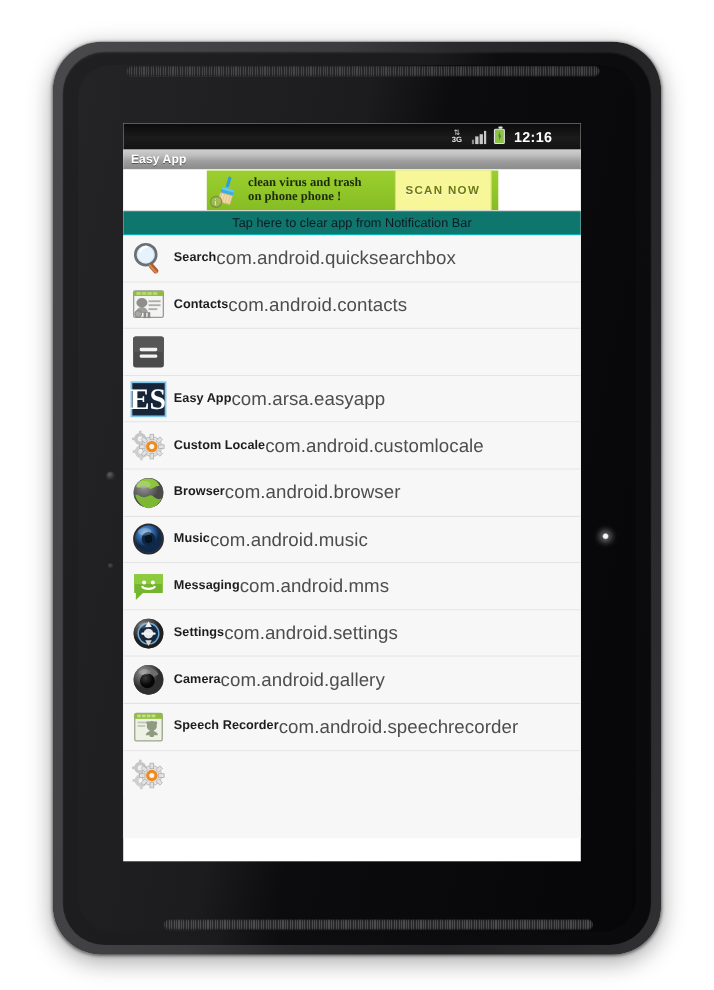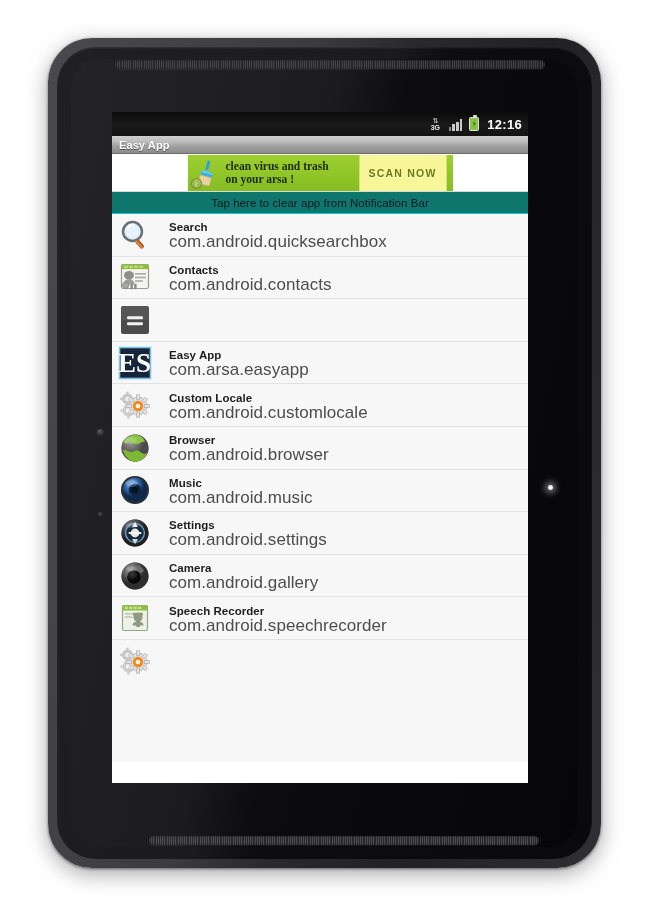--- a/index.html
+++ b/index.html
@@ -146,21 +146,21 @@
     content: ""; position: absolute;
     left: 2.3px; top: 1.5px;
     width: 3.4px; height: 8.5px;
     background: #4d6b22;
     clip-path: polygon(55% 0%, 10% 55%, 45% 55%, 30% 100%, 90% 42%, 52% 42%);
   }
 
   #status-clock {
     font-size: 13px; font-weight: bold;
     color: #ffffff; letter-spacing: .3px;
-    margin-left: 1px; margin-right: 0;
+    margin-left: 1px; margin-right: 20px;
   }
 
   
   #app-title-bar {
     height: 18px;
     background: linear-gradient(180deg, #cfcfcf 0%, #bdbdbd 32%, #9e9e9e 62%, #8c8c8c 100%);
     border-bottom: 1px solid #6e6e6e;
     display: flex; align-items: center;
     padding-left: 7px;
   }
@@ -252,25 +252,25 @@
     align-items: center;
     height: 42.6px;
     padding-left: 6px;
     border-bottom: 1px solid #e2e2e2;
     background: #f7f7f7;
   }
   .app-row:last-child { border-bottom: none; }
   .app-icon {
     flex: 0 0 34px;
     width: 34px; height: 34px;
-    margin-right: 17px;
+    margin-right: 6px;
     position: relative;
   }
   .app-icon svg { display:block; }
-  .app-meta { display: flex; flex-direction: column; justify-content: center; min-width:0; }
+  .app-meta { display: flex; flex-direction: row; justify-content: center; min-width:0; }
   .app-label {
     font-size: 11.5px;
     font-weight: bold;
     color: #1d1d1d;
     line-height: 14px;
     letter-spacing: .05px;
   }
   .app-package {
     font-size: 17px;
     color: #4d4d4d;
@@ -332,21 +332,21 @@
             <line x1="7.6" y1="16.6" x2="5.2" y2="25"></line>
             <line x1="10.2" y1="17.3" x2="7.9" y2="25.7"></line>
             <line x1="12.8" y1="18" x2="10.5" y2="26.4"></line>
             <line x1="15.3" y1="18.7" x2="13" y2="27"></line>
           </g>
         </svg>
         <div id="ad-info-badge">i</div>
       </div>
       <div id="ad-text">
         <div>clean virus and trash</div>
-        <div>on your arsa !</div>
+        <div>on phone phone !</div>
       </div>
       <div id="ad-cta-button">SCAN NOW</div>
     </div>
   </div>
 
   <div id="clear-notice-bar">
     <span class="label">Tap here to clear app from Notification Bar</span>
   </div>
 
   <div id="app-list">
@@ -501,20 +501,35 @@
   </svg>
         </div>
         <div class="app-meta">
           <div class="app-label">Music</div>
           <div class="app-package">com.android.music</div>
         </div>
       </div>
       <div class="app-row">
         <div class="app-icon">
           <svg width="34" height="34" viewBox="0 0 34 34">
+    <path d="M4 6h26v17H12l-6.5 6.5V23H4z" fill="#74b62b"></path>
+    <path d="M4 6h26v9H4z" fill="#8ccb3e"></path>
+    <circle cx="13" cy="13.5" r="1.8" fill="#ffffff"></circle>
+    <circle cx="21" cy="13.5" r="1.8" fill="#ffffff"></circle>
+    <path d="M11.5 17.5c1.6 2.4 9.4 2.4 11 0" stroke="#ffffff" stroke-width="2.1" fill="none" stroke-linecap="round"></path>
+  </svg>
+        </div>
+        <div class="app-meta">
+          <div class="app-label">Messaging</div>
+          <div class="app-package">com.android.mms</div>
+        </div>
+      </div>
+      <div class="app-row">
+        <div class="app-icon">
+          <svg width="34" height="34" viewBox="0 0 34 34">
     <circle cx="17" cy="17" r="13.5" fill="#3a3a3a"></circle>
     <circle cx="17" cy="17" r="13.5" fill="url(#sg)"></circle>
     <defs>
               <radialGradient id="sg" cx="36%" cy="26%">
                 <stop offset="0%" stop-color="#8a8a8a"></stop>
                 <stop offset="100%" stop-color="#1f1f1f"></stop>
               </radialGradient>
             </defs>
     <circle cx="17" cy="17" r="9.4" fill="#17293d"></circle>
     <circle cx="17" cy="17" r="9.4" fill="none" stroke="#6fa8d8" stroke-width="1.3"></circle>

